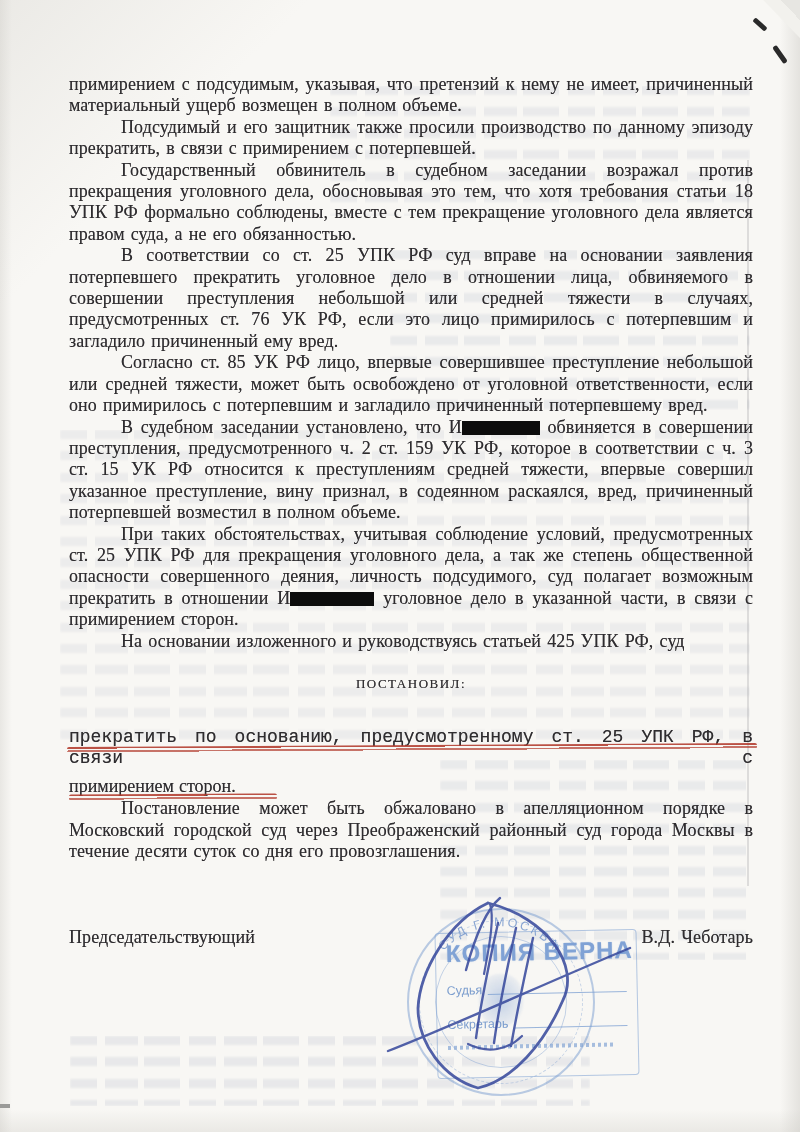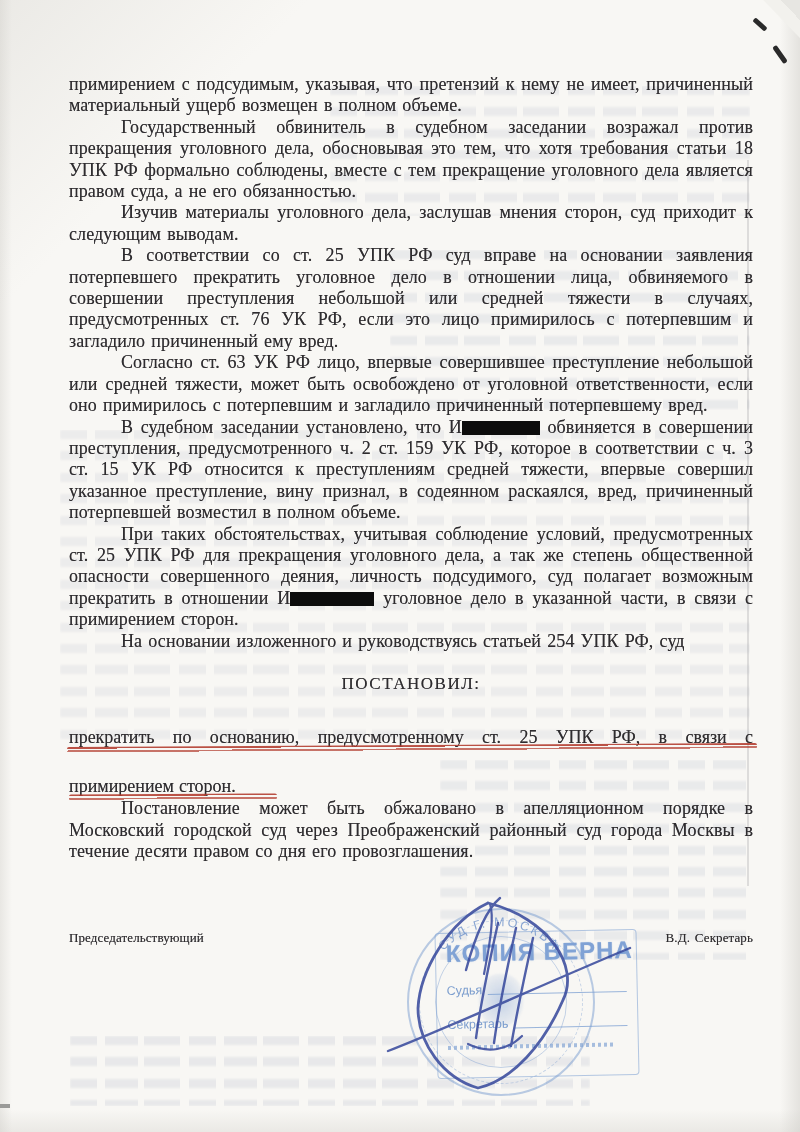--- a/index.html
+++ b/index.html
@@ -45,29 +45,29 @@
   .content{position:absolute;left:12px;top:0;width:800px;box-sizing:border-box;
     padding:74px 59px 0 57px;
     font-size:18px;line-height:21.4px;color:var(--ink);
     text-shadow:0 0 .5px rgba(46,44,47,.55);
     word-spacing:1.5px;letter-spacing:.1px;}
   .para{margin:0;text-align:justify;text-indent:52px;}
   .para.noindent{text-indent:0;}
   .redact{display:inline-block;height:14px;background:var(--redaction);transform:translateY(2px);}
   .redact.tall{height:18px;transform:translateY(3px);}
 
-  .heading{margin:21px 0 33px 0;text-align:center;font-size:17px;font-weight:normal;letter-spacing:1.5px;}
+  .heading{margin:21px 0 33px 0;text-align:center;font-size:13px;font-weight:normal;letter-spacing:1.5px;}
 
   .res-line{position:relative;height:21px;line-height:21px;text-align:justify;letter-spacing:0;word-spacing:.5px;}
   .res-line.jl{text-align-last:justify;}
   .redline{position:absolute;bottom:-3px;height:6px;border-radius:2px;transform:rotate(-.35deg);
     background:linear-gradient(to bottom, var(--red) 0 1.7px, rgba(0,0,0,0) 1.7px 3.4px, var(--red2) 3.4px 5.2px, rgba(0,0,0,0) 5.2px);}
 
   .closing{margin-top:1px;}
-  .sig-row{margin-top:64px;display:flex;justify-content:space-between;font-size:13px;}
+  .sig-row{margin-top:64px;display:flex;justify-content:space-between;font-size:18px;}
 
   
   .overlay{position:absolute;inset:0;}
   .round-seal{position:absolute;left:407px;top:908px;width:184px;height:184px;border-radius:50%;
     border:2px solid rgba(120,156,208,.50);}
   .round-seal .mid{position:absolute;inset:10px;border-radius:50%;border:1.5px dashed rgba(120,156,208,.38);}
   .round-seal .inner{position:absolute;inset:26px;border-radius:50%;border:1.5px solid rgba(120,156,208,.42);}
   .round-seal .emblem{position:absolute;left:70px;top:64px;width:44px;height:52px;border-radius:45%;
     background:radial-gradient(closest-side, rgba(130,162,212,.45), rgba(130,162,212,.12));filter:blur(1px);}
   .seal-svg{position:absolute;left:407px;top:908px;}
@@ -100,41 +100,41 @@
   <div class="corner">
     <span class="corner-dash d1"></span>
     <span class="corner-dash d2"></span>
   </div>
   <div class="edge-mark"></div>
   <div class="fold-line"></div>
 
   <div class="content">
     <div>
         <p class="para noindent">примирением с подсудимым, указывая, что претензий к нему не имеет, причиненный материальный ущерб возмещен в полном объеме.</p>
+        <p class="para">Подсудимый и его защитник также просили производство по данному эпизоду прекратить, в связи с примирением с потерпевшей.</p>
         <p class="para">Государственный обвинитель в судебном заседании возражал против прекращения уголовного дела, обосновывая это тем, что хотя требования статьи 18 УПК РФ формально соблюдены, вместе с тем прекращение уголовного дела является правом суда, а не его обязанностью.</p>
-        <p class="para">Изучив материалы уголовного дела, заслушав мнения сторон, суд приходит к следующим выводам.</p>
         <p class="para">В соответствии со ст. 25 УПК РФ суд вправе на основании заявления потерпевшего прекратить уголовное дело в отношении лица, обвиняемого в совершении преступления небольшой или средней тяжести в случаях, предусмотренных ст. 76 УК РФ, если это лицо примирилось с потерпевшим и загладило причиненный ему вред.</p>
-        <p class="para">Согласно ст. 63 УК РФ лицо, впервые совершившее преступление небольшой или средней тяжести, может быть освобождено от уголовной ответственности, если оно примирилось с потерпевшим и загладило причиненный потерпевшему вред.</p>
+        <p class="para">Согласно ст. 85 УК РФ лицо, впервые совершившее преступление небольшой или средней тяжести, может быть освобождено от уголовной ответственности, если оно примирилось с потерпевшим и загладило причиненный потерпевшему вред.</p>
         <p class="para">В судебном заседании установлено, что И<span class="redact" style="width: 78px;"></span> обвиняется в совершении преступления, предусмотренного ч. 2 ст. 159 УК РФ, которое в соответствии с ч. 3 ст. 15 УК РФ относится к преступлениям средней тяжести, впервые совершил указанное преступление, вину признал, в содеянном раскаялся, вред, причиненный потерпевшей возместил в полном объеме.</p>
         <p class="para">При таких обстоятельствах, учитывая соблюдение условий, предусмотренных ст. 25 УПК РФ для прекращения уголовного дела, а так же степень общественной опасности совершенного деяния, личность подсудимого, суд полагает возможным прекратить в отношении И<span class="redact" style="width: 84px;"></span> уголовное дело в указанной части, в связи с примирением сторон.</p>
-        <p class="para">На основании изложенного и руководствуясь статьей 254 УПК РФ, суд</p>
+        <p class="para">На основании изложенного и руководствуясь статьей 425 УПК РФ, суд</p>
       </div>
 
     <h2 class="heading">ПОСТАНОВИЛ:</h2>
 
     <div>
-        <div class="res-line jl" style="padding-left: 0px;">прекратить по основанию, предусмотренному ст. 25 УПК РФ, в связи с<i class="redline" style="left: -2px; right: -4px;"></i></div>
+        <div class="res-line jl" style="padding-left: 0px; font-family: Liberation Mono, monospace;">прекратить по основанию, предусмотренному ст. 25 УПК РФ, в связи с<i class="redline" style="left: -2px; right: -4px;"></i></div>
         <div class="res-line" style="padding-left: 0px; margin-top: 28px;">примирением сторон.<i class="redline" style="left: 0px; width: 208px;"></i></div>
       </div>
 
-    <p class="para closing">Постановление может быть обжаловано в апелляционном порядке в Московский городской суд через Преображенский районный суд города Москвы в течение десяти правом со дня его провозглашения.</p>
+    <p class="para closing">Постановление может быть обжаловано в апелляционном порядке в Московский городской суд через Преображенский районный суд города Москвы в течение десяти суток со дня его провозглашения.</p>
 
     <div class="sig-row">
       <span>Председательствующий</span>
-      <span>В.Д. Секретарь</span>
+      <span>В.Д. Чеботарь</span>
     </div>
   </div>
 
   <div class="overlay">
 
     <div class="round-seal">
       <div class="mid"></div>
       <div class="inner"></div>
       <div class="emblem"></div>
     </div>

